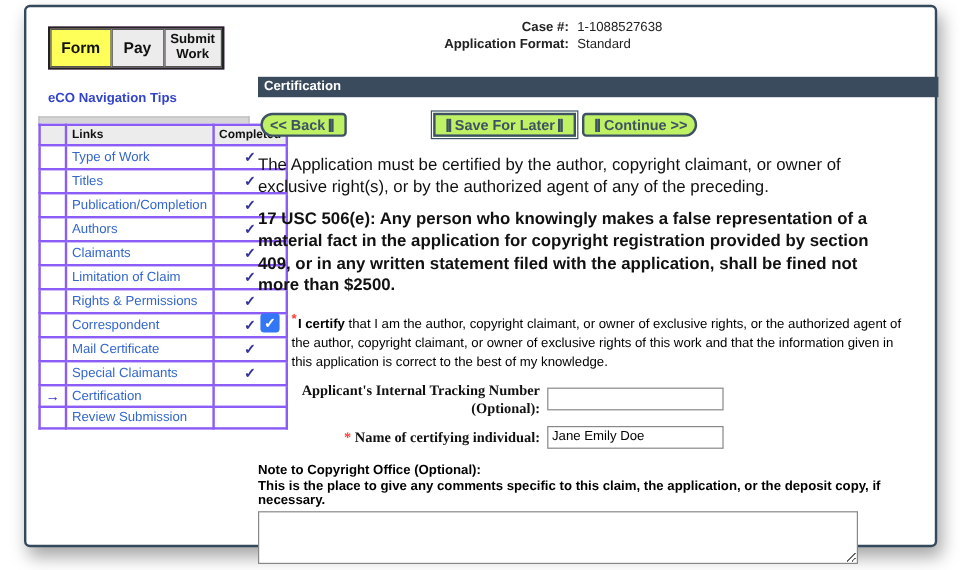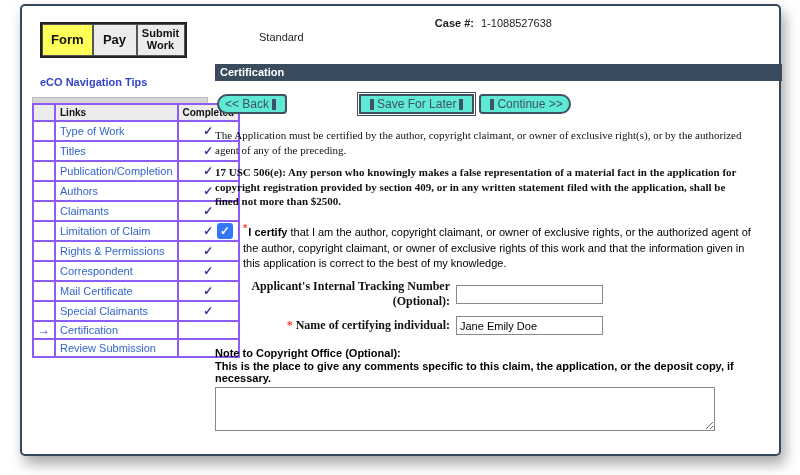--- a/index.html
+++ b/index.html
@@ -96,39 +96,38 @@
     padding: 2px 5px; line-height: 13px;
   }
   .btn-row {
     margin: 13px 0 0 2px;
     display: flex; align-items: center;
   }
   .eco-btn {
     display: inline-flex; align-items: center;
     height: 20px;
     border: 2px solid #3e5264;
-    background: #5eead4;
+    background: #bef264;
     color: #3e5264;
-    font-size: 12px; font-weight: 400;
+    font-size: 12px; font-weight: 700;
     padding: 0 6px;
     cursor: pointer;
     white-space: nowrap;
   }
   .eco-btn .bars {
     display: inline-block; width: 4px; height: 11px;
     border-left: 2px solid #3e5264; border-right: 2px solid #3e5264;
     margin: 0 3px;
   }
   .btn-back { border-radius: 11px 4px 4px 11px; }
   .btn-continue { border-radius: 4px 11px 11px 4px; margin-left: 5px; }
   .btn-save { margin-left: 72px; outline: 1px solid #3e5264; outline-offset: 1px; }
   .para {
-    font-size: 11px; color: #111; line-height: 1.32;
+    font-size: 14px; color: #111; line-height: 1.32;
     max-width: 540px;
-    font-family: Liberation Serif, serif;
   }
   .intro { margin-top: 14px; }
   .warning { margin-top: 8px; font-weight: bold; max-width: 535px; }
   .certify-row {
     margin-top: 12px;
     display: flex; align-items: flex-start;
   }
   .checkbox {
     width: 16px; height: 16px;
     background: #3477f6; border-radius: 3px;
@@ -185,20 +184,21 @@
     <div class="formpay-btn">Pay</div>
     <div class="formpay-btn two-line">Submit Work</div>
   </div>
 
   <div class="case-info">
     <div class="case-row">
       <span class="lbl">Case #:</span>
       <span class="val">1-1088527638</span>
     </div>
     <div class="case-row">
+      <span class="lbl">Application Format:</span>
       <span class="val">Standard</span>
     </div>
   </div>
 
   <a class="tips-link">eCO Navigation Tips</a>
 
   <div class="nav-wrap">
     <div class="nav-strip"></div>
     <table class="nav-table">
       <thead>

